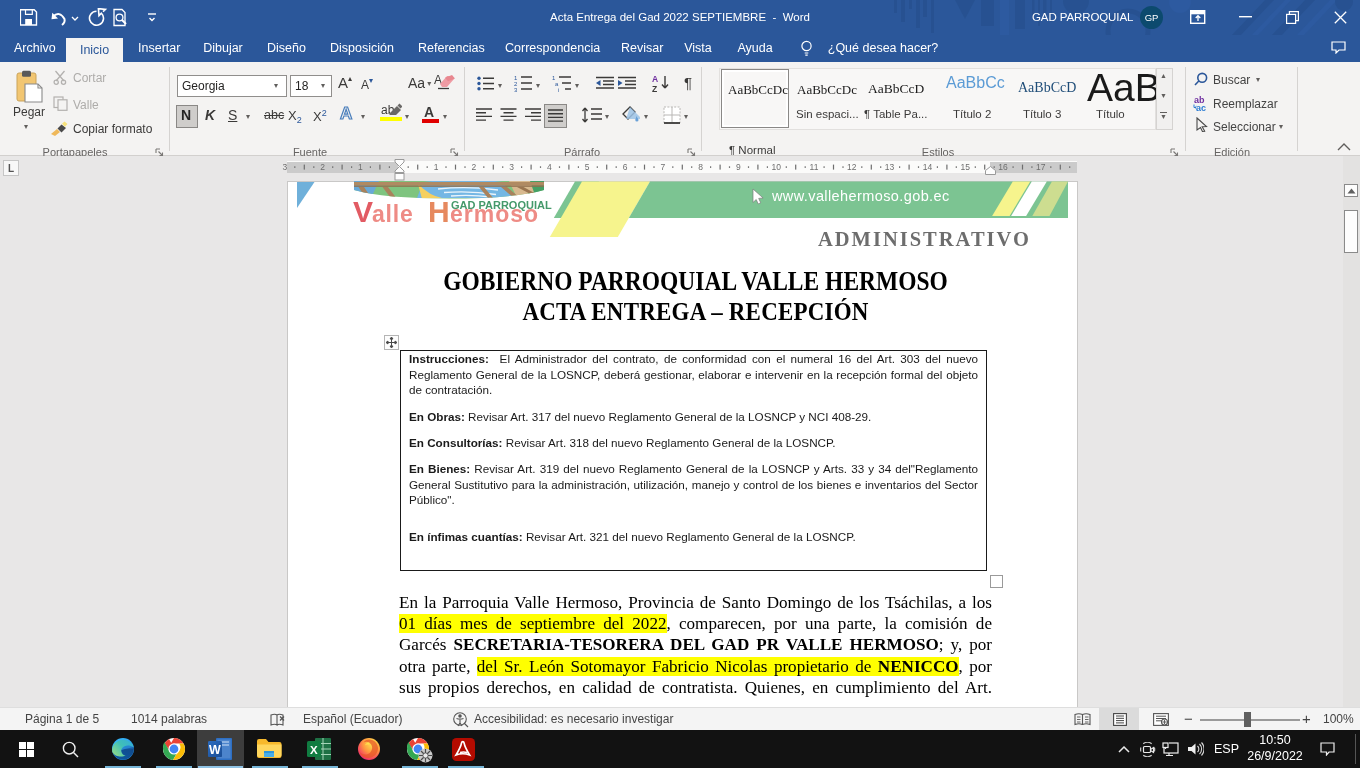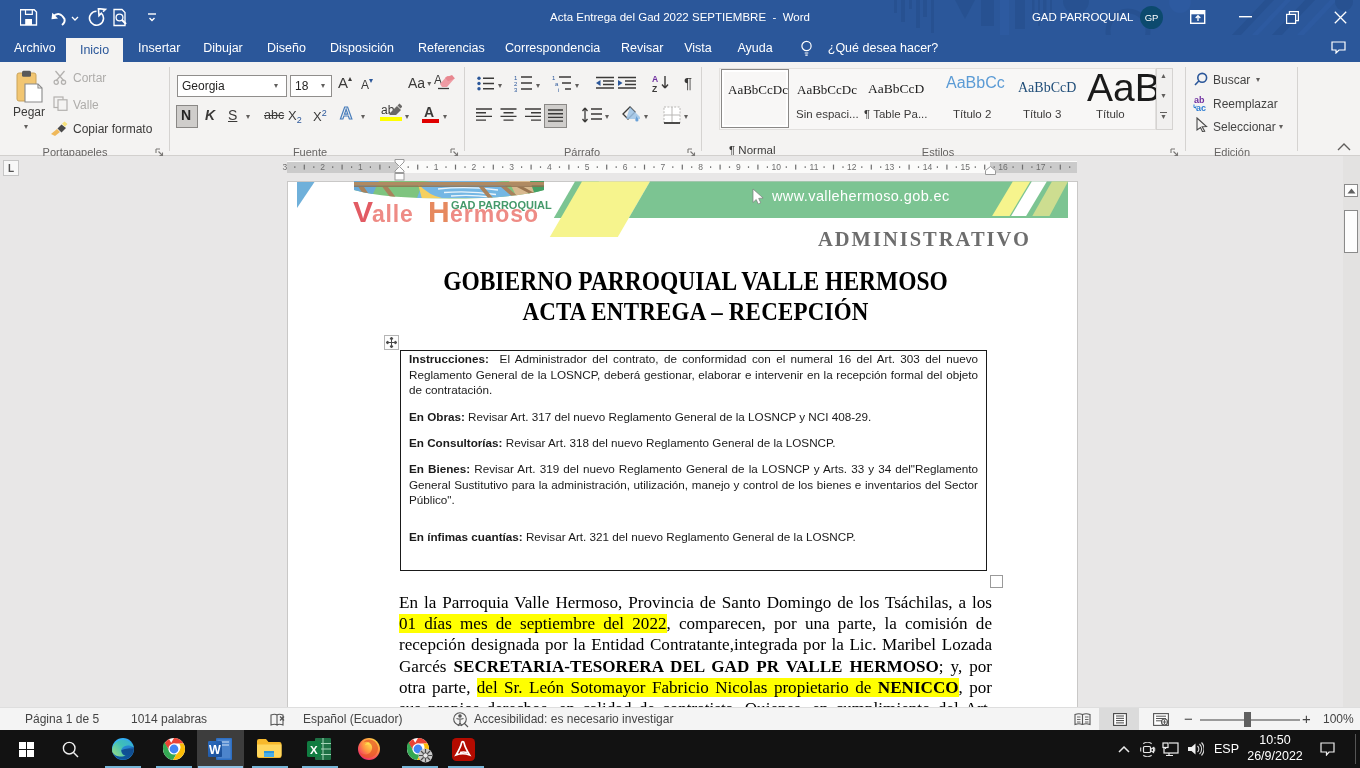--- a/index.html
+++ b/index.html
@@ -516,21 +516,20 @@
       <div style="height:10.5px"></div>
       <div style="height:10.5px"></div>
       <div><b>En ínfimas cuantías:</b> Revisar Art. 321 del nuevo Reglamento General de la LOSNCP.</div>
     </div>
   </div>
   <div class="abs" style="left:990px;top:419px;width:13px;height:13px;background:#fff;border:1px solid #9a9a9a;"></div>
 
   <div class="abs" style="left:399px;top:436px;width:593px;font-family:'Liberation Serif',serif;font-size:17.1px;color:#000;line-height:21.2px;">
     <div style="text-align:justify;text-align-last:justify;">En la Parroquia Valle Hermoso, Provincia de Santo Domingo de los Tsáchilas, a los</div>
     <div style="text-align:justify;text-align-last:justify;"><span style="background:#ffff00;">01 días mes de septiembre del 2022</span>, comparecen, por una parte, la comisión de</div>
-    <div style="text-align:justify;text-align-last:justify;">recepción designada por la Entidad Contratante,integrada por la Lic. Maribel Lozada</div>
     <div style="text-align:justify;text-align-last:justify;">Garcés <b>SECRETARIA-TESORERA DEL GAD PR VALLE HERMOSO</b>; y, por</div>
     <div style="text-align:justify;text-align-last:justify;">otra parte, <span style="background:#ffff00;">del Sr. León Sotomayor Fabricio Nicolas propietario de <b>NENICCO</b></span>, por</div>
     <div style="text-align:justify;text-align-last:justify;">sus propios derechos, en calidad de contratista. Quienes, en cumplimiento del Art.</div>
   </div>
 
   <div class="abs" style="left:1343px;top:0;width:17px;height:551px;background:#e3e2e1;"></div>
   <div class="abs" style="left:1344px;top:28px;width:14px;height:13px;background:#fdfdfd;border:1px solid #8a8a8a;"></div>
   <svg class="abs" style="left:1347px;top:32px" width="9" height="6" viewBox="0 0 9 6">
       <path d="M4.5 0.5 L8.5 5.5 H0.5 Z" fill="#606060"></path>
     </svg>

